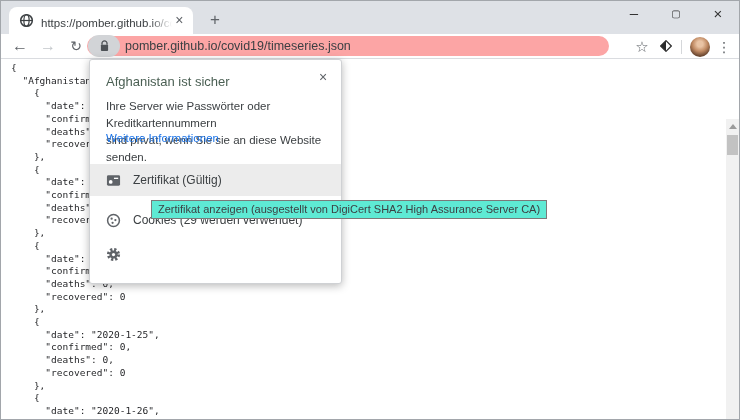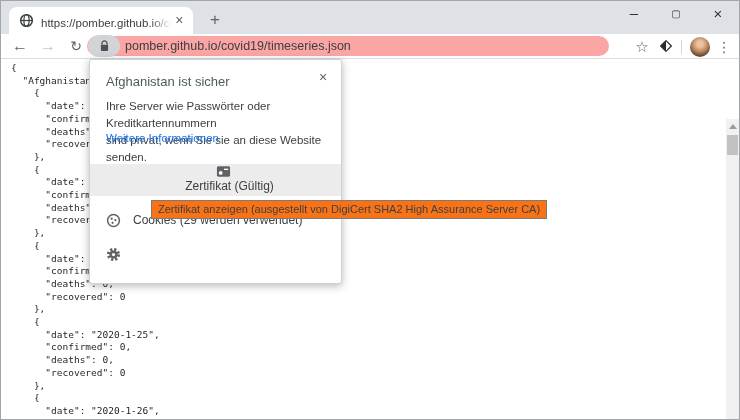--- a/index.html
+++ b/index.html
@@ -68,28 +68,28 @@
            box-shadow:0 2px 8px rgba(0,0,0,0.28); }
   .popup-close { position:absolute; right:10px; top:9px; font-size:14px; color:#5f6368;
                  width:16px; height:16px; text-align:center; line-height:16px; }
   .popup-title { position:absolute; left:16px; top:14px; font-size:13px; color:#4a5f53; }
   .popup-body { position:absolute; left:16px; top:38px; width:224px; font-size:11.5px;
                 color:#3c4043; line-height:17px; }
   .popup-link { position:absolute; left:16px; top:72px; font-size:11.5px; color:#1a73e8;text-align:center; }
   .popup-divider { position:absolute; left:0; top:104px; width:100%; height:1px; background:#e9e9e9; }
   .popup-row { position:absolute; left:0; width:100%; height:32px; display:flex;
                align-items:center; padding-left:16px; }
-  .popup-row.r0 { top:104px; background:#ececec;flex-direction:column; }
+  .popup-row.r0 { top:104px; background:#ececec; }
   .popup-row.r1 { top:144px; }
   .popup-row.r2 { top:178px; }
   .row-icon { width:15px; height:15px; flex:0 0 auto; }
   .row-label { margin-left:12px; font-size:12px; color:#3c4043; white-space:nowrap; }
 
   
-  .tooltip { position:absolute; left:150px; top:199px; height:19px; background:#f97316;
+  .tooltip { position:absolute; left:150px; top:199px; height:19px; background:#5eead4;
              border:1px solid #7a7a7a; z-index:50; font-size:11px; color:#3c4043;
              line-height:17px; padding:0 6px; white-space:nowrap; }
 </style>
 </head>
 <body>
 
 <div class="window">
 
   <div class="titlebar">
     <div class="tab">

